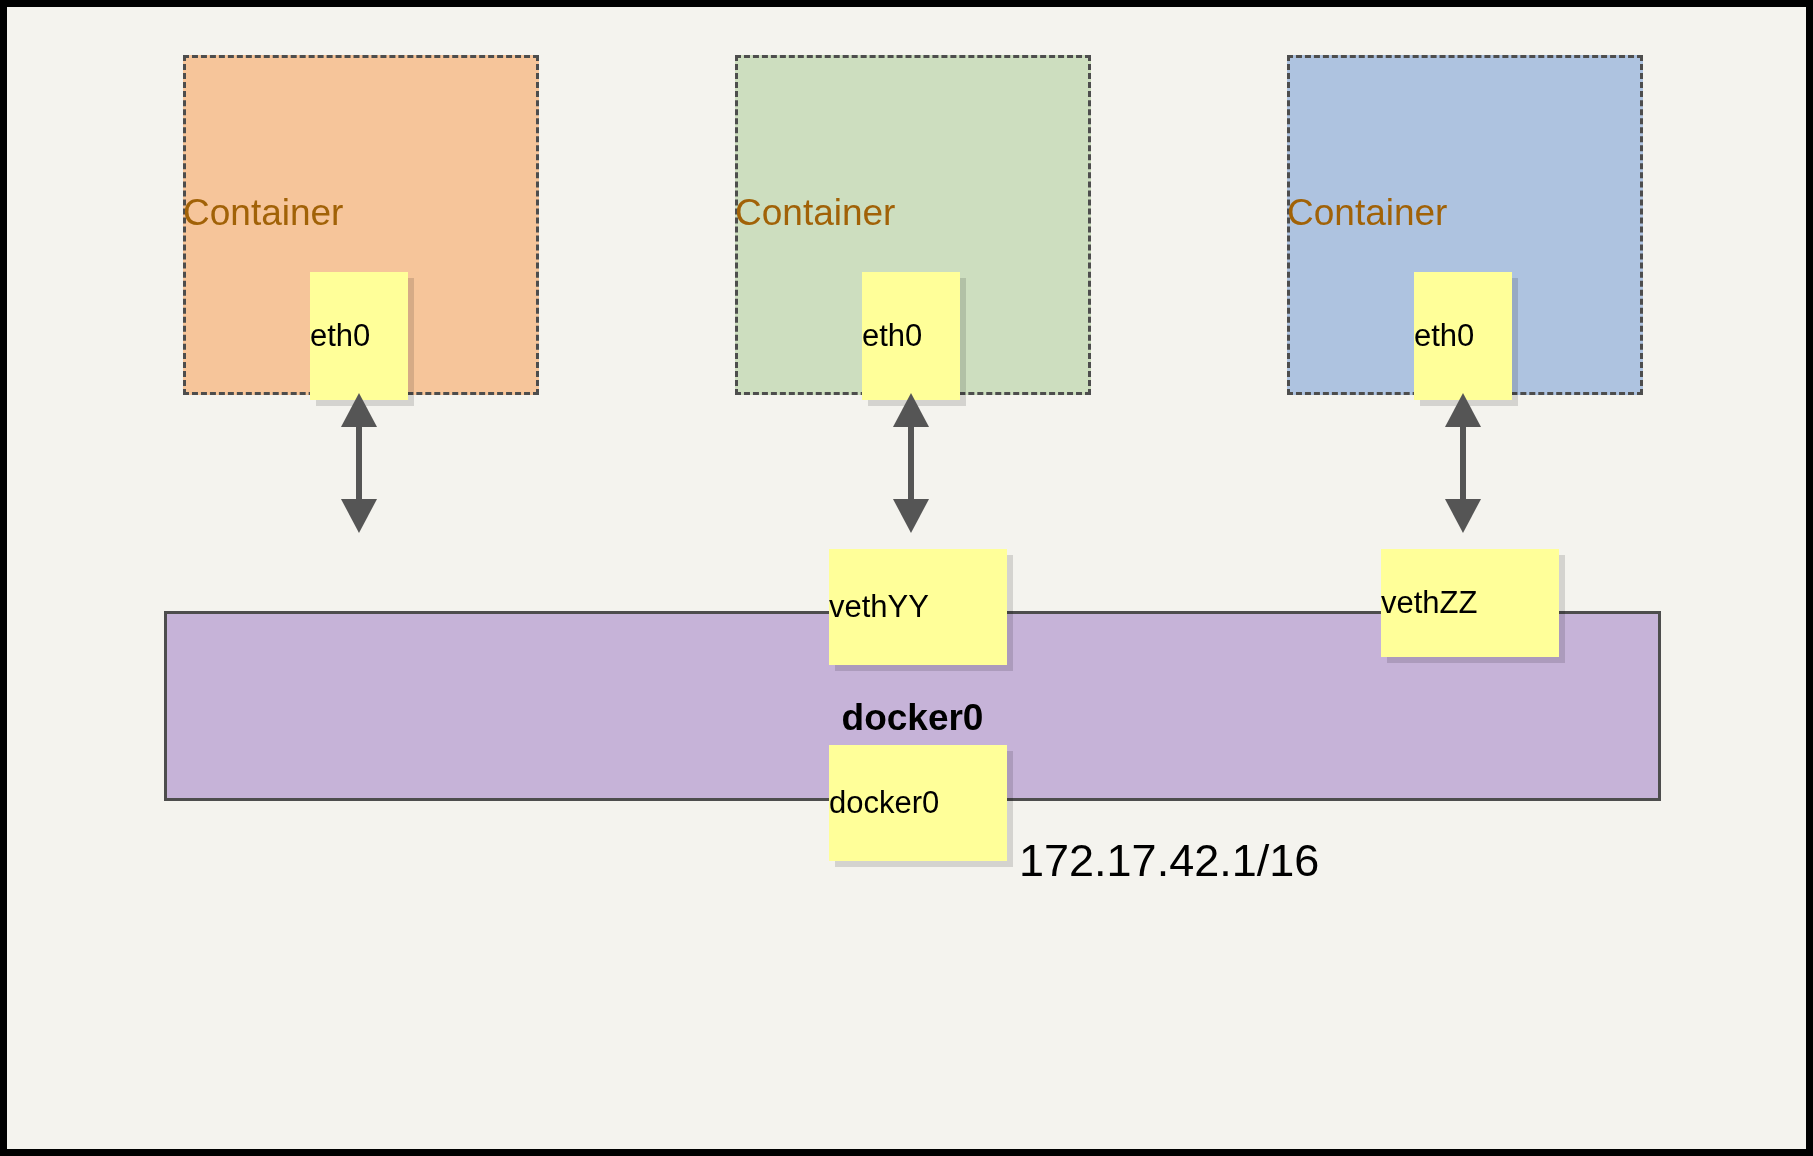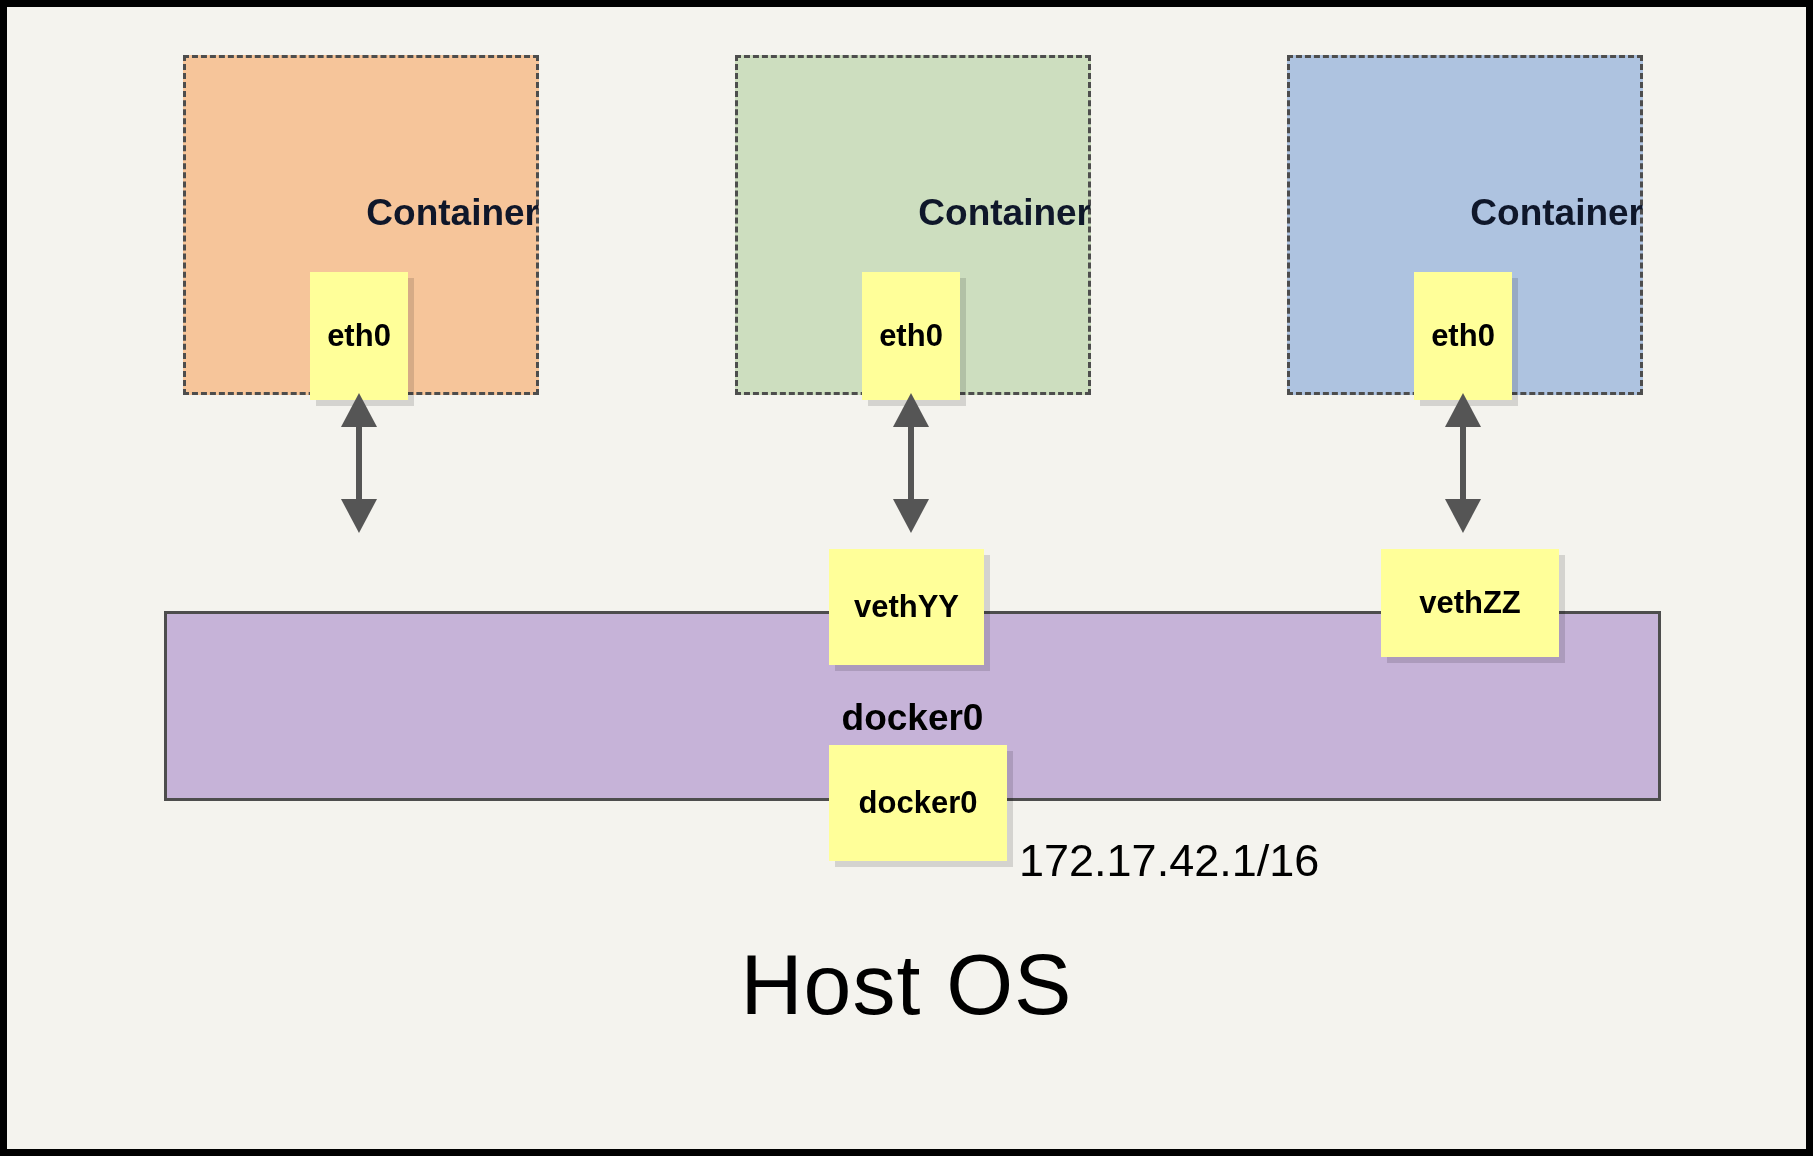--- a/index.html
+++ b/index.html
@@ -28,41 +28,40 @@
   
   .container-box {
     position: absolute;
     box-sizing: border-box;
     border: 3px dashed #4d4d4d;
   }
   .container-title {
     position: absolute;
     left: 0;
     right: 0;
-    text-align: right;
+    text-align: left;
     font-size: 37px;
-    font-weight: bold;
-    color: #0f172a;
+    font-weight: normal;
+    color: #a16207;
     letter-spacing: 0px;
     white-space: nowrap;
   }
 
   
   .note {
     position: absolute;
     box-sizing: border-box;
     background: #ffff99;
     box-shadow: 6px 6px 0 0 rgba(0,0,0,0.13);
     display: flex;
     align-items: center;
-    justify-content: center;
+    justify-content: flex-start;
     font-size: 31px;
     color: #000000;
     white-space: nowrap;
-    font-weight: bold;
   }
 
   
   #docker-bar {
     position: absolute;
     box-sizing: border-box;
     background: #c6b3d8;
     border: 3px solid #4d4d4d;
   }
   #docker-bar-title {
@@ -140,29 +139,28 @@
     </svg>
     <svg class="arrow" style="left:1429px; top:386px;" width="54" height="140" viewBox="0 0 54 140">
       <line x1="27" y1="22" x2="27" y2="118" stroke="#555555" stroke-width="6"></line>
       <polygon points="27,0 45,34 9,34" fill="#555555"></polygon>
       <polygon points="27,140 45,106 9,106" fill="#555555"></polygon>
     </svg>
 
     <div id="docker-bar" style="left:157px; top:604px; width:1497px; height:190px;"></div>
     <div id="docker-bar-title" style="left:157px; width:1497px; top:690px;">docker0</div>
 
-    <div class="note" style="left:822px; top:542px; width:155px; height:116px;">
+    <div class="note" style="left:822px; top:542px; width:178px; height:116px;">
       <span>vethYY</span>
     </div>
     <div class="note" style="left:1374px; top:542px; width:178px; height:108px;">
       <span>vethZZ</span>
     </div>
 
     <div class="note" style="left:822px; top:738px; width:178px; height:116px;">
       <span>docker0</span>
     </div>
 
     <div id="ip-label" style="left:1012px; top:828px;">172.17.42.1/16</div>
 
-    <div id="host-os" style="top:928px;">Host OS</div>
 
   </div>
 </div>
 
 </body></html>

